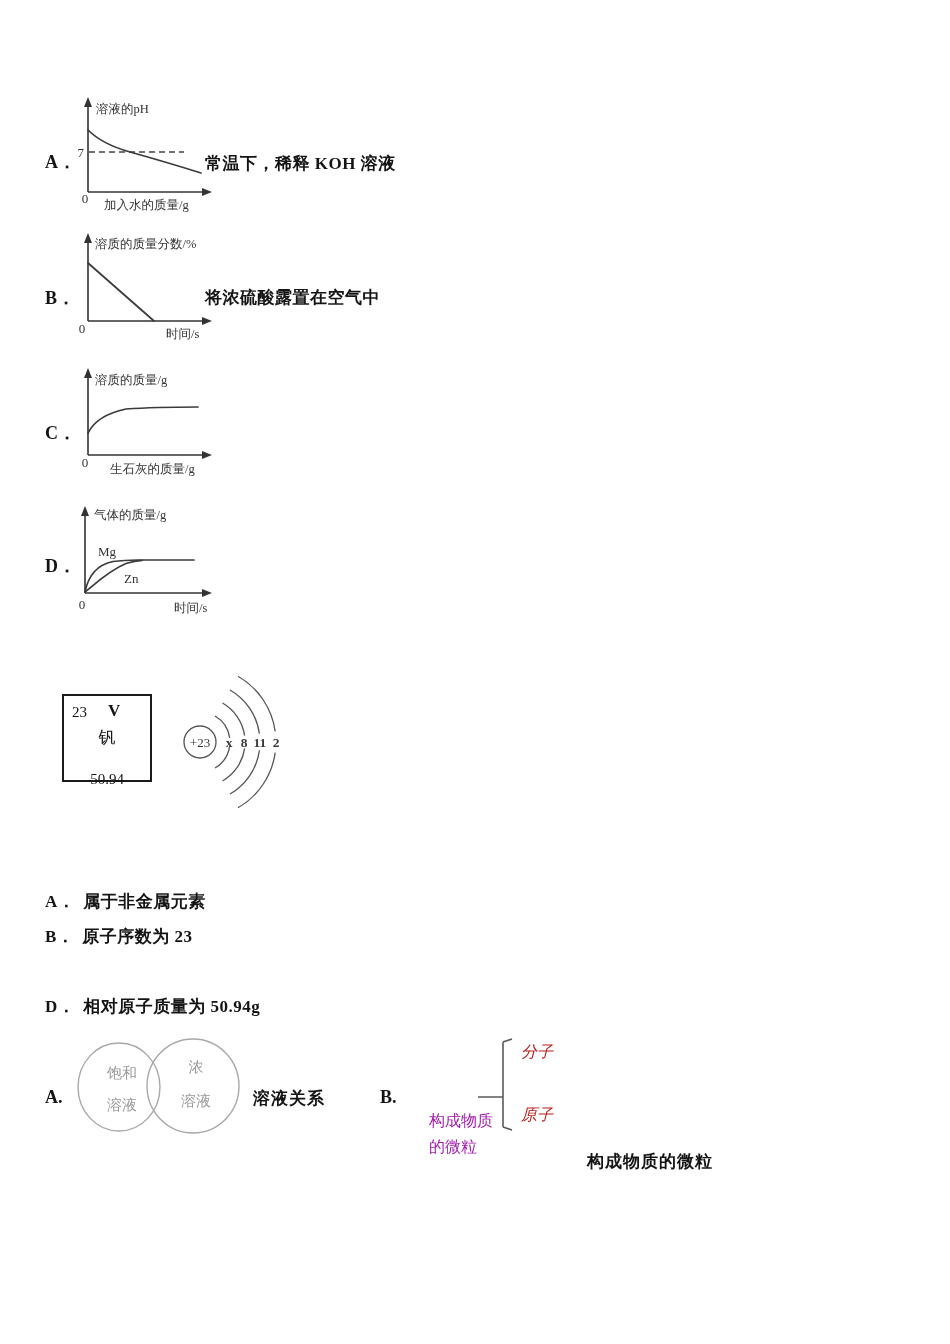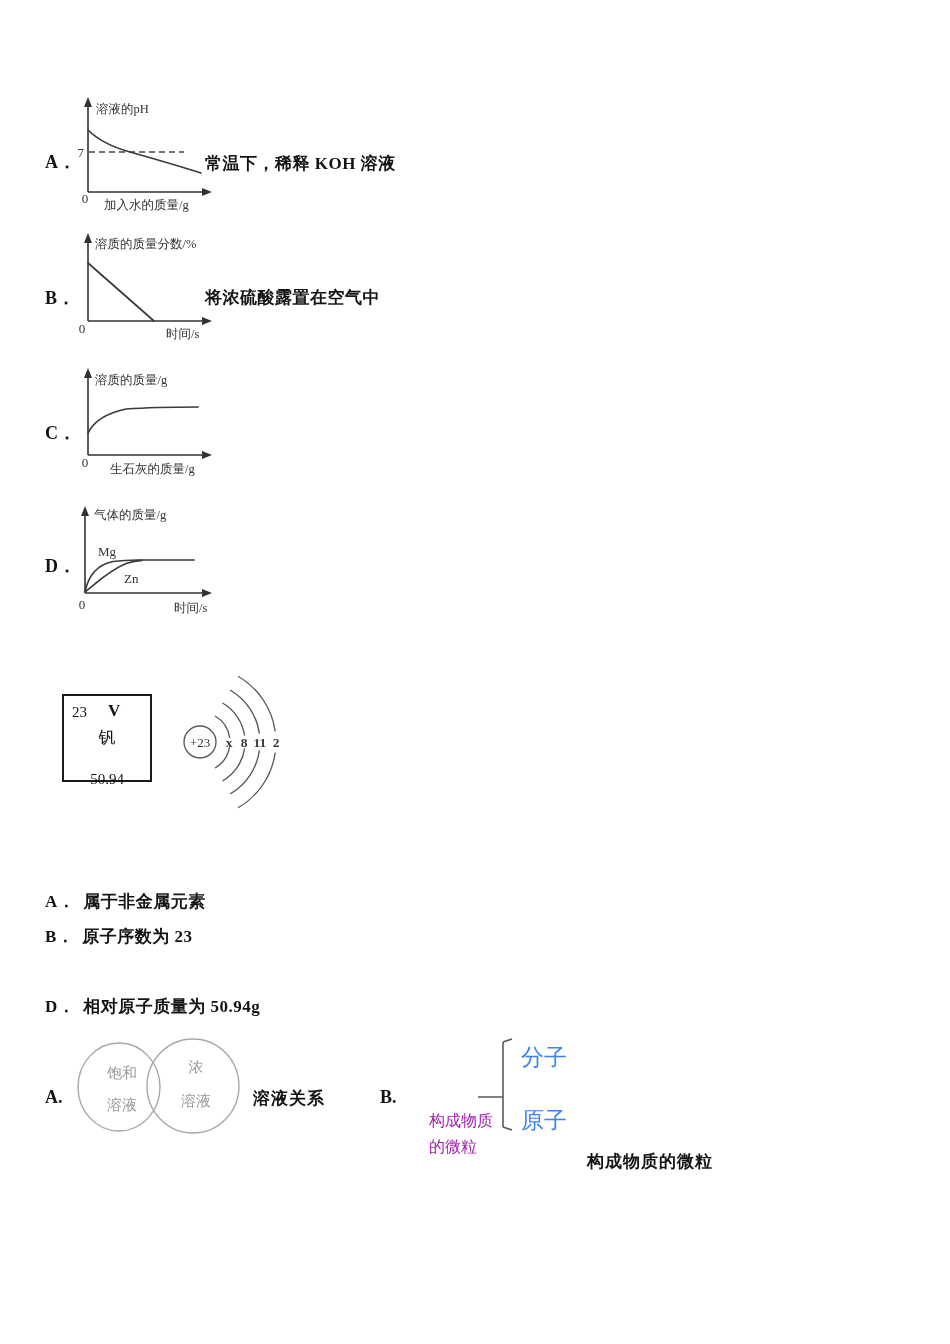--- a/index.html
+++ b/index.html
@@ -24,21 +24,21 @@
   #elembox span{position:absolute;}
   .ebox-num{left:8px;top:8px;font-size:15px;}
   .ebox-sym{left:44px;top:5px;font-size:17px;font-weight:bold;}
   .ebox-name{left:0;right:0;top:30px;text-align:center;font-size:17px;}
   .ebox-mass{left:0;right:0;top:58px;text-align:center;font-size:15px;margin-top:17px;}
   
   .shell{stroke:#555;stroke-width:1.3;fill:none;}
   .shellnum{font-size:13.5px;font-weight:bold;fill:#3a3a3a;}
   .venn-label{font-size:15px;fill:#999;}
   .branch-root{position:absolute;left:405px;top:1108px;color:#a21caf;font-size:16px;line-height:26px;white-space:nowrap;margin-left:24px;}
-  .branch-leaf{position:absolute;color:#3b82f6;font-size:23px;white-space:nowrap;}
+  .branch-leaf{position:absolute;color:#b91c1c;font-size:16px;white-space:nowrap;font-style:italic;}
   .caption{position:absolute;font-weight:bold;font-size:17px;letter-spacing:1px;white-space:nowrap;}
 </style>
 </head>
 <body>
 
 <div id="page">
 
   <div class="abs letter" style="left:45px;top:150px">A．</div>
   <svg style="left:70px;top:96px" width="148" height="124" viewBox="0 0 148 124">
     <line class="axis" x1="18" y1="9" x2="18" y2="96"></line>

